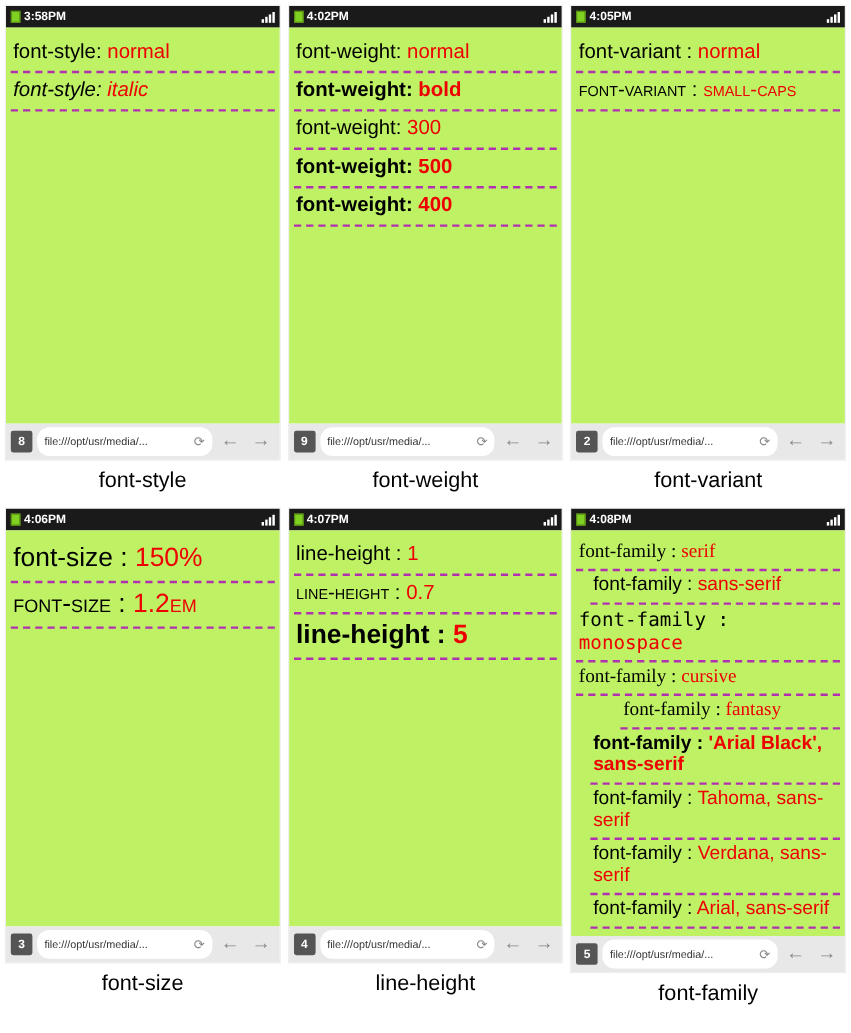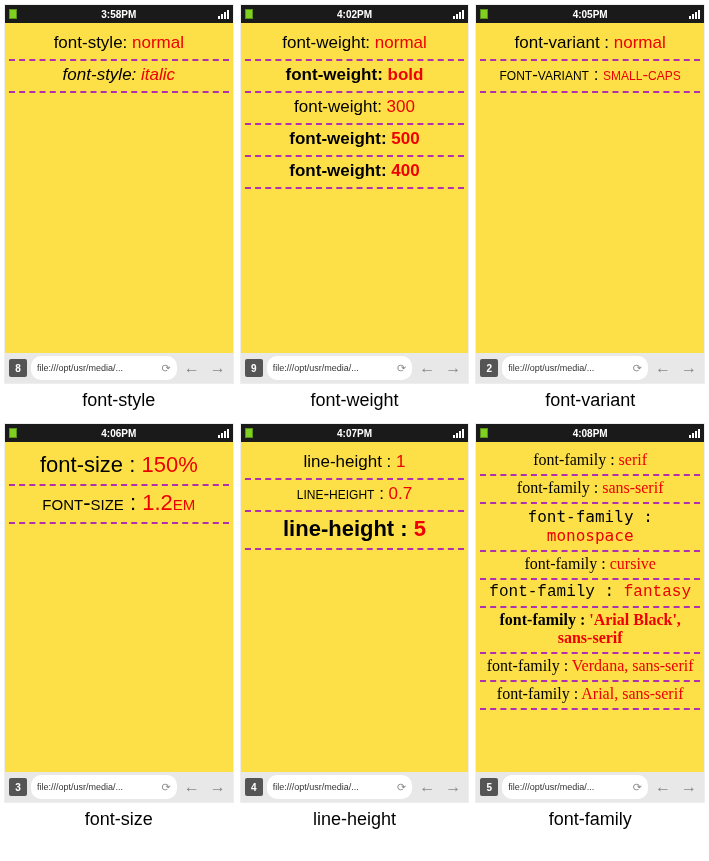--- a/index.html
+++ b/index.html
@@ -1,42 +1,42 @@
 <!DOCTYPE html>
 <html><head>
 <meta charset="utf-8">
 <style>
 * { margin: 0; padding: 0; box-sizing: border-box; }
 body { background: #fff; font-family: sans-serif; width: 709px; }
 .grid { display: grid; grid-template-columns: repeat(3, 1fr); gap: 6px; padding: 4px; }
-.phone { background: #fff; display: flex; flex-direction: column; border: 1px solid #eee; text-align: center; }
+.phone { background: #fff; display: flex; flex-direction: column; border: 1px solid #eee; }
 .statusbar { background: #1a1a1a; color: #fff; height: 18px; display: flex; align-items: center; padding: 0 4px; font-size: 10px; }
 .battery { width: 8px; height: 10px; background: #7fd020; margin-right: 3px; border: 1px solid #5a9018; }
 .time { flex: 1; font-weight: bold; }
 .signal { display: flex; align-items: flex-end; gap: 1px; }
 .signal span { width: 2px; background: #fff; }
 .signal span:nth-child(1){height:3px}.signal span:nth-child(2){height:5px}.signal span:nth-child(3){height:7px}.signal span:nth-child(4){height:9px}
-.content { flex: 1; background: #fde047; padding: 6px 4px; min-height: 330px; }
+.content { flex: 1; background: #bef264; padding: 6px 4px; min-height: 330px; }
 .row { border-bottom: 2px dashed #b030b0; padding: 4px 2px 6px; font-size: 17px; }
 .prop { color: #000; }
 .val { color: #e00; }
 .italic { font-style: italic; }
 .oblique { font-style: oblique; }
 .bold { font-weight: bold; }
 .w300 { font-weight: 300; }
 .w500 { font-weight: 700; }
 .w700 { font-weight: 700; }
 .smallcaps { font-variant: small-caps; }
 .big { font-size: 22px; }
 .bigger { font-size: 22px; font-weight: bold; }
 .serif { font-family: serif; }
-.sans { font-family: Liberation Serif, serif; }
+.sans { font-family: Liberation Sans, sans-serif; margin-left: 12px; }
 .mono { font-family: monospace; font-size: 14px; }
 .cursive { font-family: cursive; }
-.fantasy { font-family: Liberation Mono, monospace; }
+.fantasy { font-family: Liberation Serif, serif; margin-left: 37px; }
 .tight .row { padding: 3px 2px 5px; font-size: 16px; }
 .bottombar { background: #e8e8e8; height: 30px; display: flex; align-items: center; padding: 0 4px; gap: 4px; }
 .tabcount { background: #555; color: #fff; width: 18px; height: 18px; display: flex; align-items: center; justify-content: center; font-size: 10px; border-radius: 2px; font-weight: bold; }
 .url { flex: 1; background: #fff; border-radius: 10px; height: 24px; display: flex; align-items: center; padding: 0 6px; font-size: 9px; color: #333; overflow: hidden; }
 .reload { color: #888; font-size: 11px; margin-left: auto; }
 .arrow { color: #888; font-size: 16px; padding: 0 3px; }
 .caption { text-align: center; font-family: Liberation Sans, sans-serif; font-size: 18px; padding: 6px 0; }
 .cell { display: flex; flex-direction: column; }
 </style>
 </head>
@@ -184,20 +184,21 @@
             <span></span>
           </div>
       </div>
       <div class="content tight">
         <div class="row serif"><span class="prop">font-family : </span><span class="val">serif</span></div>
           <div class="row sans"><span class="prop">font-family : </span><span class="val">sans-serif</span></div>
           <div class="row mono"><span class="prop">font-family : </span><span class="val">monospace</span></div>
           <div class="row cursive"><span class="prop">font-family : </span><span class="val">cursive</span></div>
           <div class="row fantasy"><span class="prop">font-family : </span><span class="val">fantasy</span></div>
           <div class="row sans bold"><span class="prop">font-family : </span><span class="val">'Arial Black', sans-serif</span></div>
+          <div class="row sans"><span class="prop">font-family : </span><span class="val">Tahoma, sans-serif</span></div>
           <div class="row sans"><span class="prop">font-family : </span><span class="val">Verdana, sans-serif</span></div>
           <div class="row sans"><span class="prop">font-family : </span><span class="val">Arial, sans-serif</span></div>
       </div>
       <div class="bottombar">
         <div class="tabcount">5</div>
         <div class="url">file:///opt/usr/media/...<span class="reload">⟳</span></div>
         <div class="arrow">←</div>
         <div class="arrow">→</div>
       </div>
     </div>

